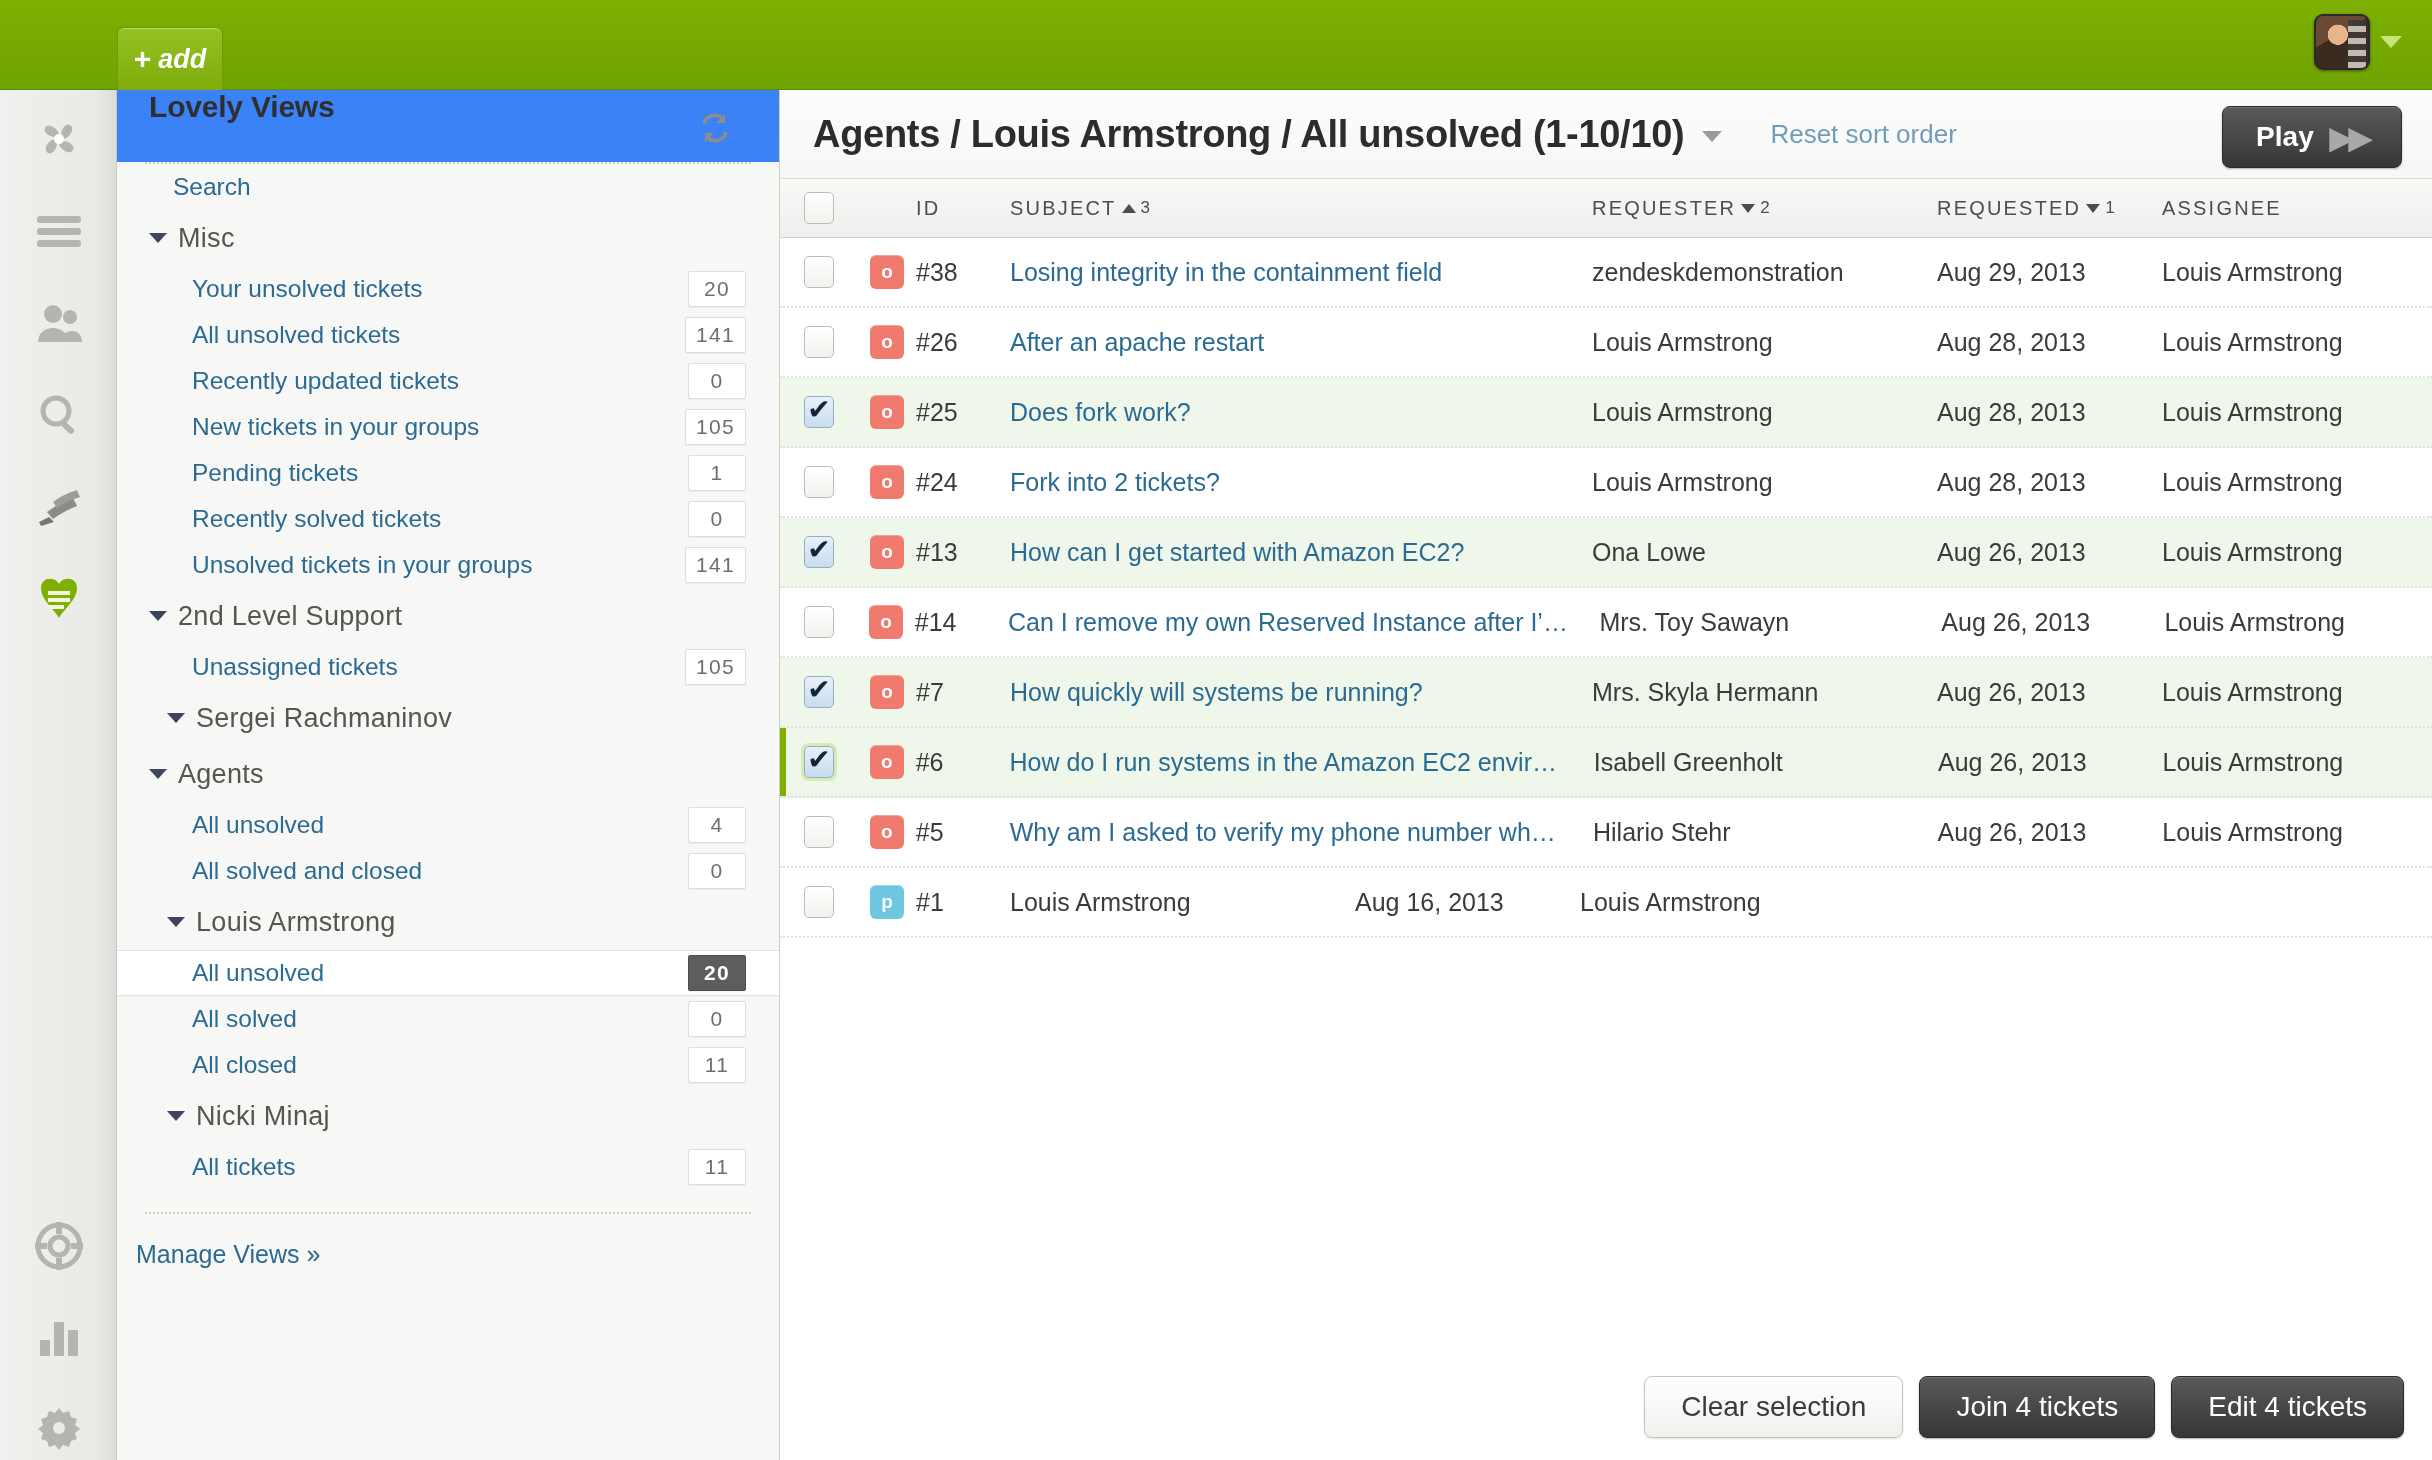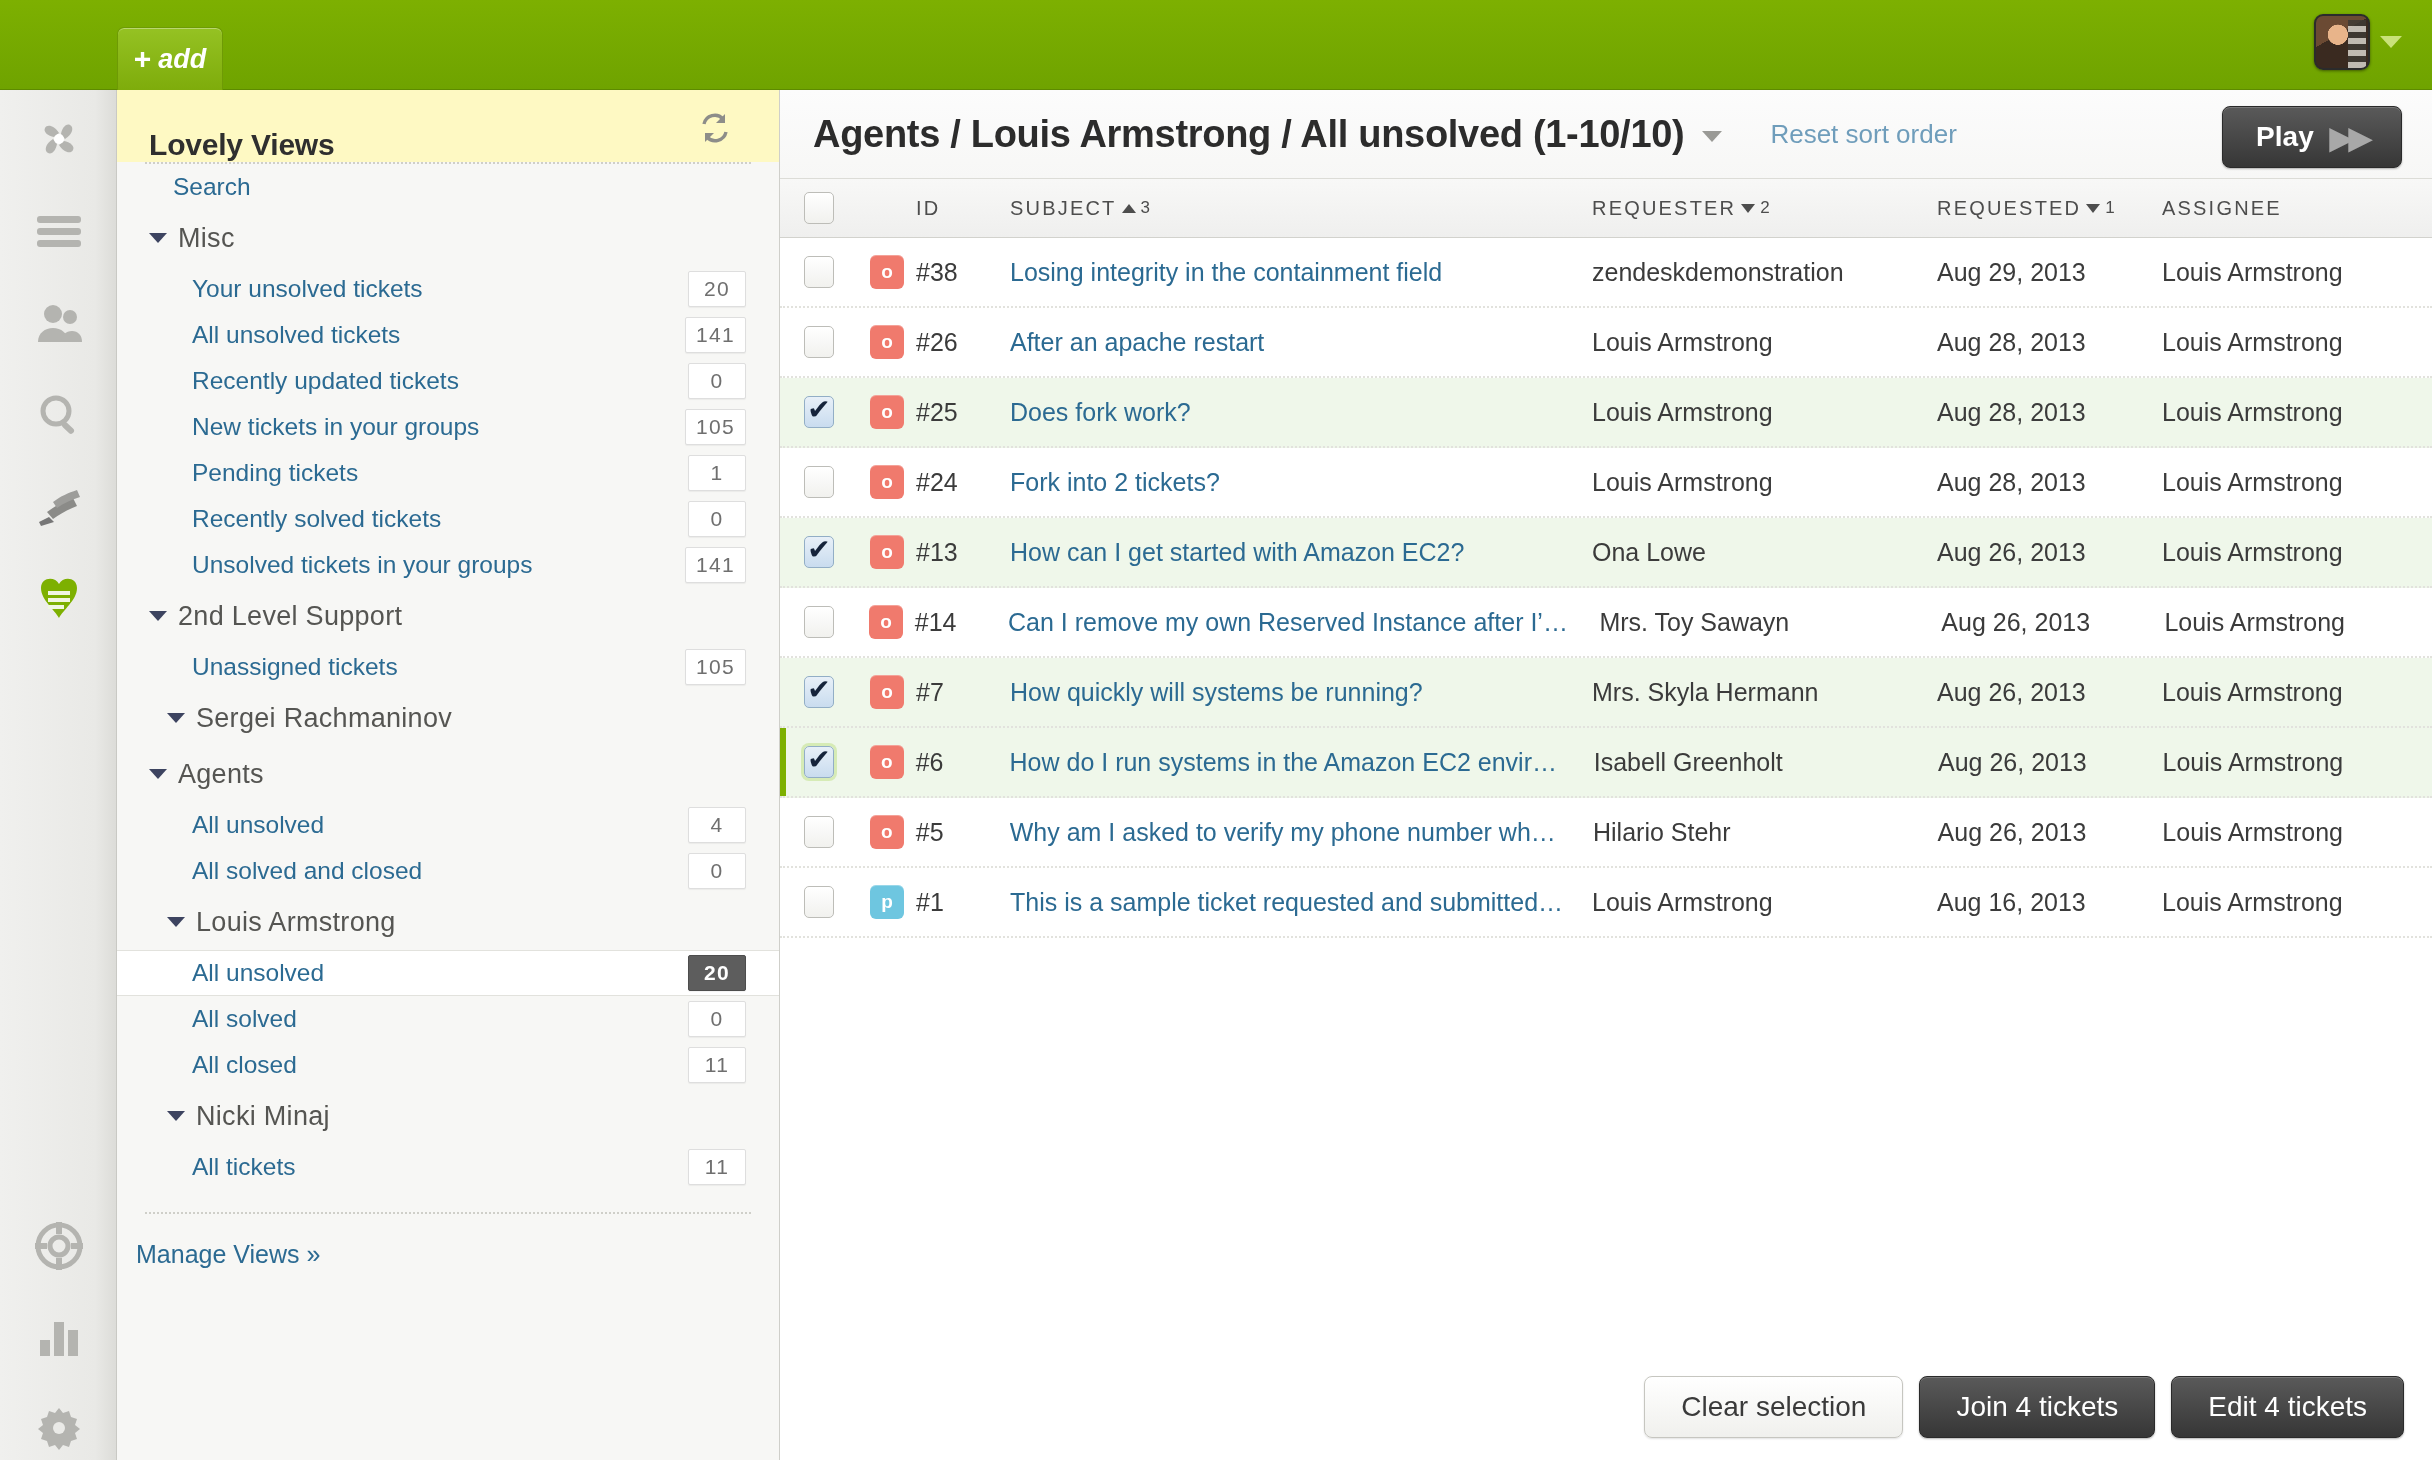--- a/index.html
+++ b/index.html
@@ -74,23 +74,23 @@
 
   
   .views {
     position: absolute; left: 117px; top: 90px; width: 663px; height: 1370px;
     background: #f7f7f5;
     border-right: 1px solid #cfcfca;
     overflow: hidden;
   }
   .views-head {
     height: 72px; position: relative;
-    display: flex; align-items: flex-end;
+    display: flex; align-items: flex-start;
     padding: 0 0 0 32px;
-    background: #fef9c3;
+    background: #3b82f6;
   }
   .views-title { font-size: 30px; font-weight: bold; color: #2f2f2f; letter-spacing: -.2px; }
   .refresh-btn { position: absolute; right: 42px; top: 16px; width: 44px; height: 44px; cursor: pointer;
                  display:flex; align-items:center; justify-content:center; }
   .dash-sep { border-top: 2px dotted #cfcfc9; margin: 0 28px; }
 
   .link-row {
     position: relative; display: flex; align-items: center;
     height: 46px; padding-left: 56px; cursor: pointer;
   }
@@ -611,23 +611,20 @@
           <div class="c-asgn"><span class="cell">Louis Armstrong</span></div>
         </div>
         <div class="row">
           <div class="c-chk">
             <span class="chk"></span>
           </div>
           <div class="c-status">
             <span class="stat pending">p</span>
           </div>
           <div class="c-id"><span class="idtxt">#1</span></div>
-          <div class="c-subj">
-            <span class="subj">This is a sample ticket requested and submitted…</span>
-          </div>
           <div class="c-req"><span class="cell">Louis Armstrong</span></div>
           <div class="c-date"><span class="cell">Aug 16, 2013</span></div>
           <div class="c-asgn"><span class="cell">Louis Armstrong</span></div>
         </div>
       </div>
 
     <div class="footer-bar">
       <div class="btn light">Clear selection</div>
       <div class="btn dark">Join 4 tickets</div>
       <div class="btn dark">Edit 4 tickets</div>

